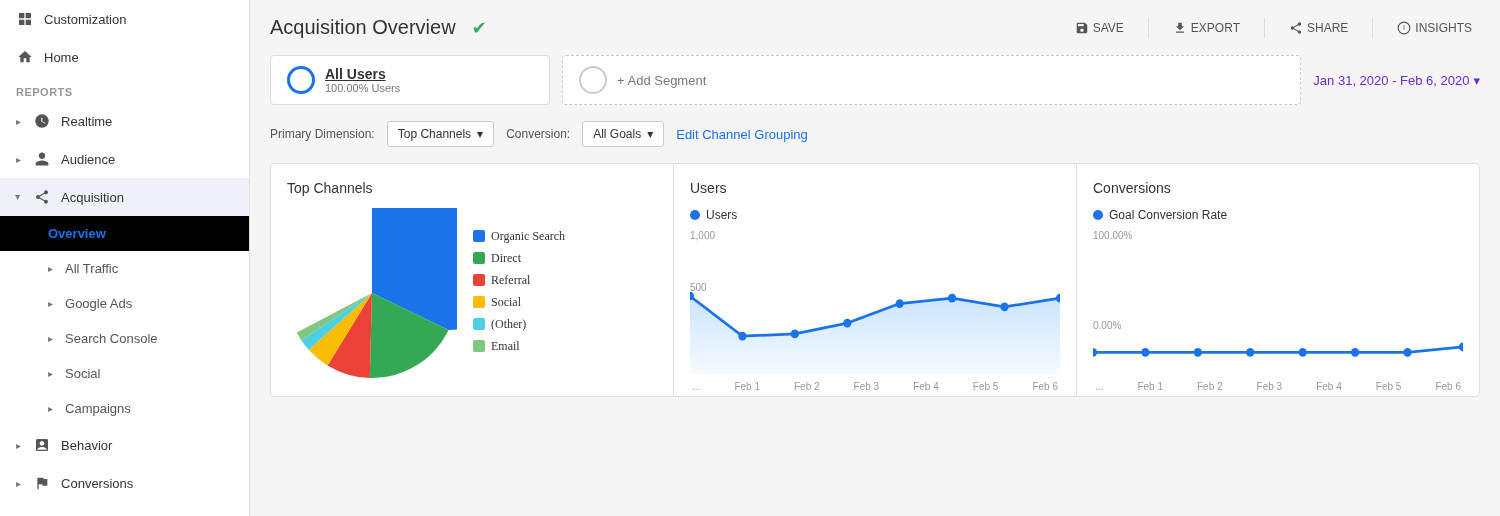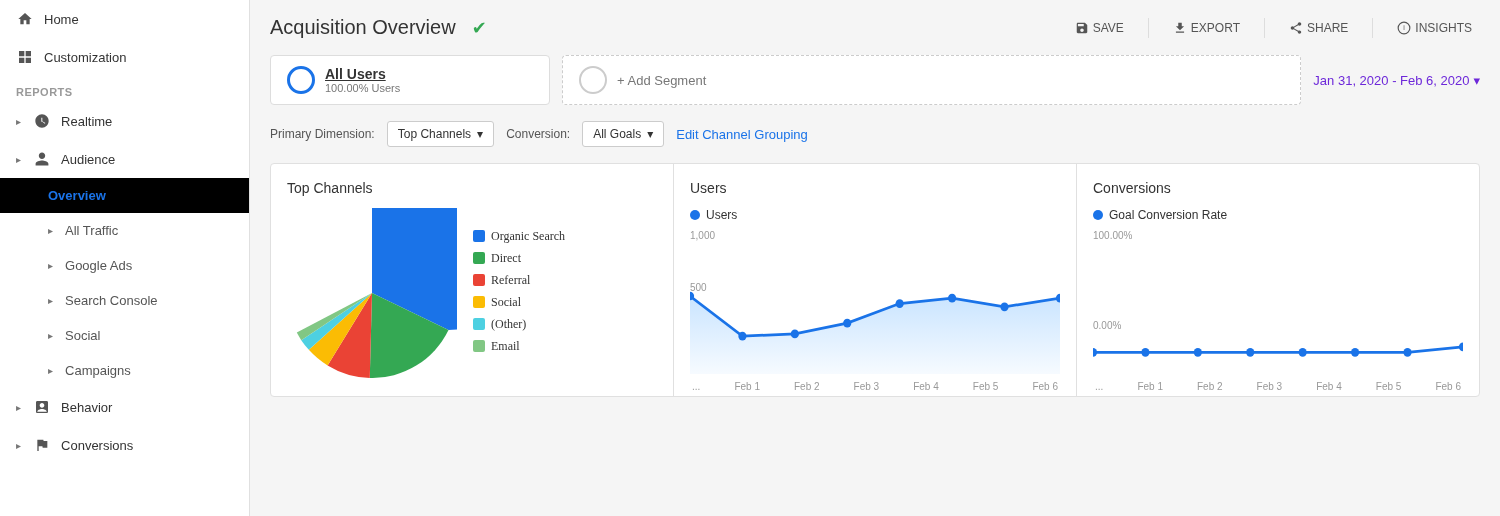--- a/index.html
+++ b/index.html
@@ -216,57 +216,66 @@
     }
   </style>
 </head>
 <body>
 
 <div id="sidebar">
 
   <div class="sidebar-item">
     <span class="sidebar-icon">
       <svg width="16" height="16" viewBox="0 0 24 24" fill="#555">
+          <path d="M3 3h8v8H3zm10 0h8v8h-8zM3 13h8v8H3zm10 0h8v8h-8z"></path>
+        </svg>
+    </span>
+    <span>Customization</span>
+  </div>
+
+  <div class="sidebar-item">
+    <span class="sidebar-icon">
+      <svg width="16" height="16" viewBox="0 0 24 24" fill="#555">
           <path d="M10 20v-6h4v6h5v-8h3L12 3 2 12h3v8z"></path>
         </svg>
     </span>
     <span>Home</span>
   </div>
 
+  <div class="sidebar-section-label">REPORTS</div>
+
   <div class="sidebar-item">
-    <span class="sidebar-icon">
-      <svg width="16" height="16" viewBox="0 0 24 24" fill="#555">
-          <path d="M3 3h8v8H3zm10 0h8v8h-8zM3 13h8v8H3zm10 0h8v8h-8z"></path>
-        </svg>
-    </span>
-    <span>Customization</span>
-  </div>
-
-  <div class="sidebar-section-label">REPORTS</div>
+    <span class="expand-arrow">▸</span>
+    <span class="sidebar-icon">
+      <svg width="16" height="16" viewBox="0 0 24 24" fill="#555">
+          <path d="M12 2C6.5 2 2 6.5 2 12s4.5 10 10 10 10-4.5 10-10S17.5 2 12 2zm.5 11H11V7h1.5v5.25l4.5 2.67-.75 1.23L12.5 13z"></path>
+        </svg>
+    </span>
+    <span>Realtime</span>
+  </div>
 
   <div class="sidebar-item">
     <span class="expand-arrow">▸</span>
     <span class="sidebar-icon">
       <svg width="16" height="16" viewBox="0 0 24 24" fill="#555">
-          <path d="M12 2C6.5 2 2 6.5 2 12s4.5 10 10 10 10-4.5 10-10S17.5 2 12 2zm.5 11H11V7h1.5v5.25l4.5 2.67-.75 1.23L12.5 13z"></path>
-        </svg>
-    </span>
-    <span>Realtime</span>
-  </div>
-
-  <div class="sidebar-item">
-    <span class="expand-arrow">▸</span>
-    <span class="sidebar-icon">
-      <svg width="16" height="16" viewBox="0 0 24 24" fill="#555">
           <path d="M12 12c2.7 0 4.8-2.1 4.8-4.8S14.7 2.4 12 2.4 7.2 4.5 7.2 7.2 9.3 12 12 12zm0 2.4c-3.2 0-9.6 1.6-9.6 4.8v2.4h19.2v-2.4c0-3.2-6.4-4.8-9.6-4.8z"></path>
         </svg>
     </span>
     <span>Audience</span>
   </div>
 
+  <div class="sidebar-item" style="background:#eef2f8;">
+    <span class="expand-arrow expand-arrow-down">▸</span>
+    <span class="sidebar-icon">
+      <svg width="16" height="16" viewBox="0 0 24 24" fill="#555">
+          <path d="M18 16.08c-.76 0-1.44.3-1.96.77L8.91 12.7c.05-.23.09-.46.09-.7s-.04-.47-.09-.7l7.05-4.11c.54.5 1.25.81 2.04.81 1.66 0 3-1.34 3-3s-1.34-3-3-3-3 1.34-3 3c0 .24.04.47.09.7L8.04 9.81C7.5 9.31 6.79 9 6 9c-1.66 0-3 1.34-3 3s1.34 3 3 3c.79 0 1.5-.31 2.04-.81l7.12 4.16c-.05.21-.08.43-.08.65 0 1.61 1.31 2.92 2.92 2.92 1.61 0 2.92-1.31 2.92-2.92s-1.31-2.92-2.92-2.92z"></path>
+        </svg>
+    </span>
+    <span>Acquisition</span>
+  </div>
 
   <div class="sidebar-item sidebar-indent2 active-sub" style="background:#000000;">
     <span>Overview</span>
   </div>
 
   <div class="sidebar-item sidebar-indent2-normal">
     <span class="expand-arrow">▸</span>
     <span>All Traffic</span>
   </div>
 

